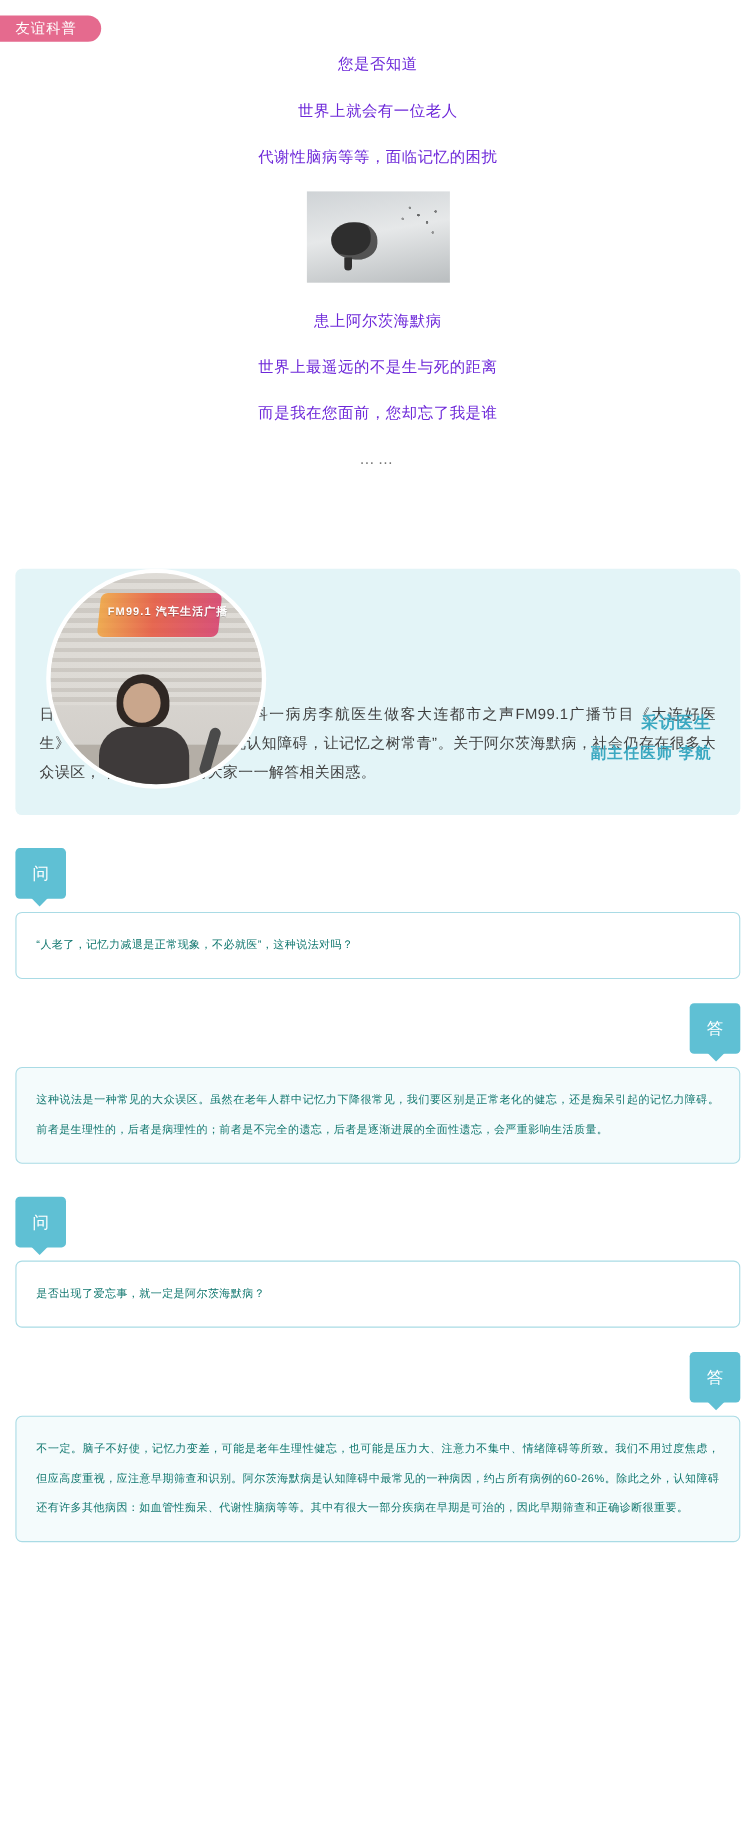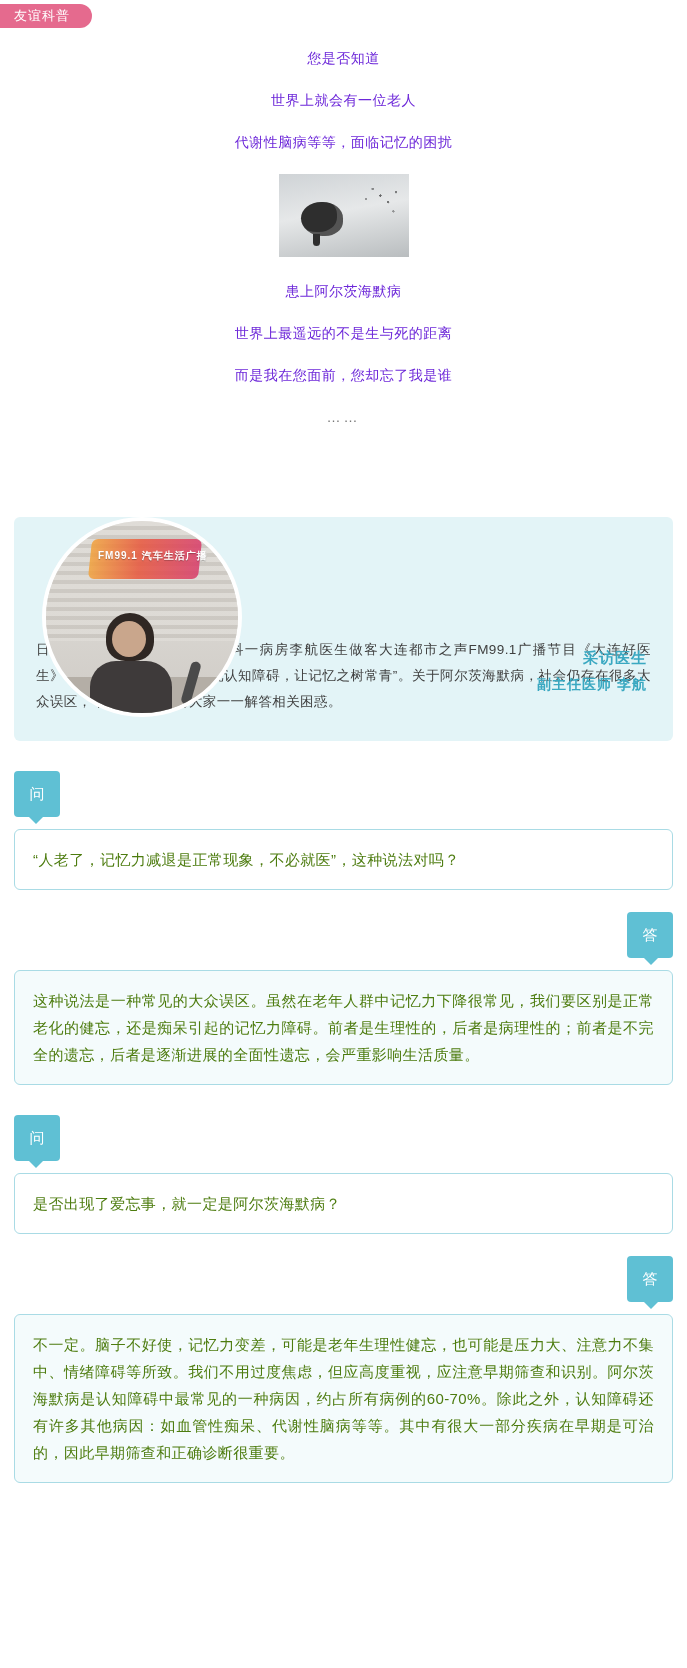--- a/index.html
+++ b/index.html
@@ -15,21 +15,21 @@
   }
 
   
   .top-tag-wrap {
     position: relative;
     height: 34px;
   }
   .top-tag {
     position: absolute;
     left: 0;
-    top: 4px;
+    top: 14px;
     background: #e56a8e;
     color: #ffffff;
     font-size: 13px;
     letter-spacing: 1px;
     padding: 4px 22px 4px 14px;
     border-radius: 0 14px 14px 0;
     line-height: 16px;
     white-space: nowrap;
   }
 
@@ -229,23 +229,23 @@
   .badge-q { margin: 30px 0 12px 0; }
   .badge-q:after { left: 14px; }
   .badge-a { margin: 22px 0 12px auto; }
   .badge-a:after { right: 14px; }
 
   .bubble {
     border: 1px solid #a9dbe5;
     border-radius: 6px;
     background: #ffffff;
     padding: 16px 18px;
-    font-size: 15px;
+    font-size: 10px;
     line-height: 27px;
-    color: #4d7c0f;
+    color: #0f766e;
     text-align: justify;
     letter-spacing: .4px;
   }
   .bubble.answer {
     background: #f4fbfc;
   }
   .spacer-bottom { height: 26px; }
 </style>
 </head>
 <body>
@@ -296,16 +296,16 @@
   <div class="qa-badge badge-q">问</div>
   <div class="bubble question">“人老了，记忆力减退是正常现象，不必就医”，这种说法对吗？</div>
   <div class="qa-badge badge-a">答</div>
   <div class="bubble answer">这种说法是一种常见的大众误区。虽然在老年人群中记忆力下降很常见，我们要区别是正常老化的健忘，还是痴呆引起的记忆力障碍。前者是生理性的，后者是病理性的；前者是不完全的遗忘，后者是逐渐进展的全面性遗忘，会严重影响生活质量。</div>
 </div>
 
 <div class="qa-block">
   <div class="qa-badge badge-q">问</div>
   <div class="bubble question">是否出现了爱忘事，就一定是阿尔茨海默病？</div>
   <div class="qa-badge badge-a">答</div>
-  <div class="bubble answer">不一定。脑子不好使，记忆力变差，可能是老年生理性健忘，也可能是压力大、注意力不集中、情绪障碍等所致。我们不用过度焦虑，但应高度重视，应注意早期筛查和识别。阿尔茨海默病是认知障碍中最常见的一种病因，约占所有病例的60-70%。除此之外，认知障碍还有许多其他病因：如血管性痴呆、代谢性脑病等等。其中有很大一部分疾病在早期是可治的，因此早期筛查和正确诊断很重要。</div>
+  <div class="bubble answer">不一定。脑子不好使，记忆力变差，可能是老年生理性健忘，也可能是压力大、注意力不集中、情绪障碍等所致。我们不用过度焦虑，但应高度重视，应注意早期筛查和识别。阿尔茨海默病是认知障碍中最常见的一种病因，约占所有病例的60-26%。除此之外，认知障碍还有许多其他病因：如血管性痴呆、代谢性脑病等等。其中有很大一部分疾病在早期是可治的，因此早期筛查和正确诊断很重要。</div>
 </div>
 
 <div class="spacer-bottom"></div>
 
 </body></html>

